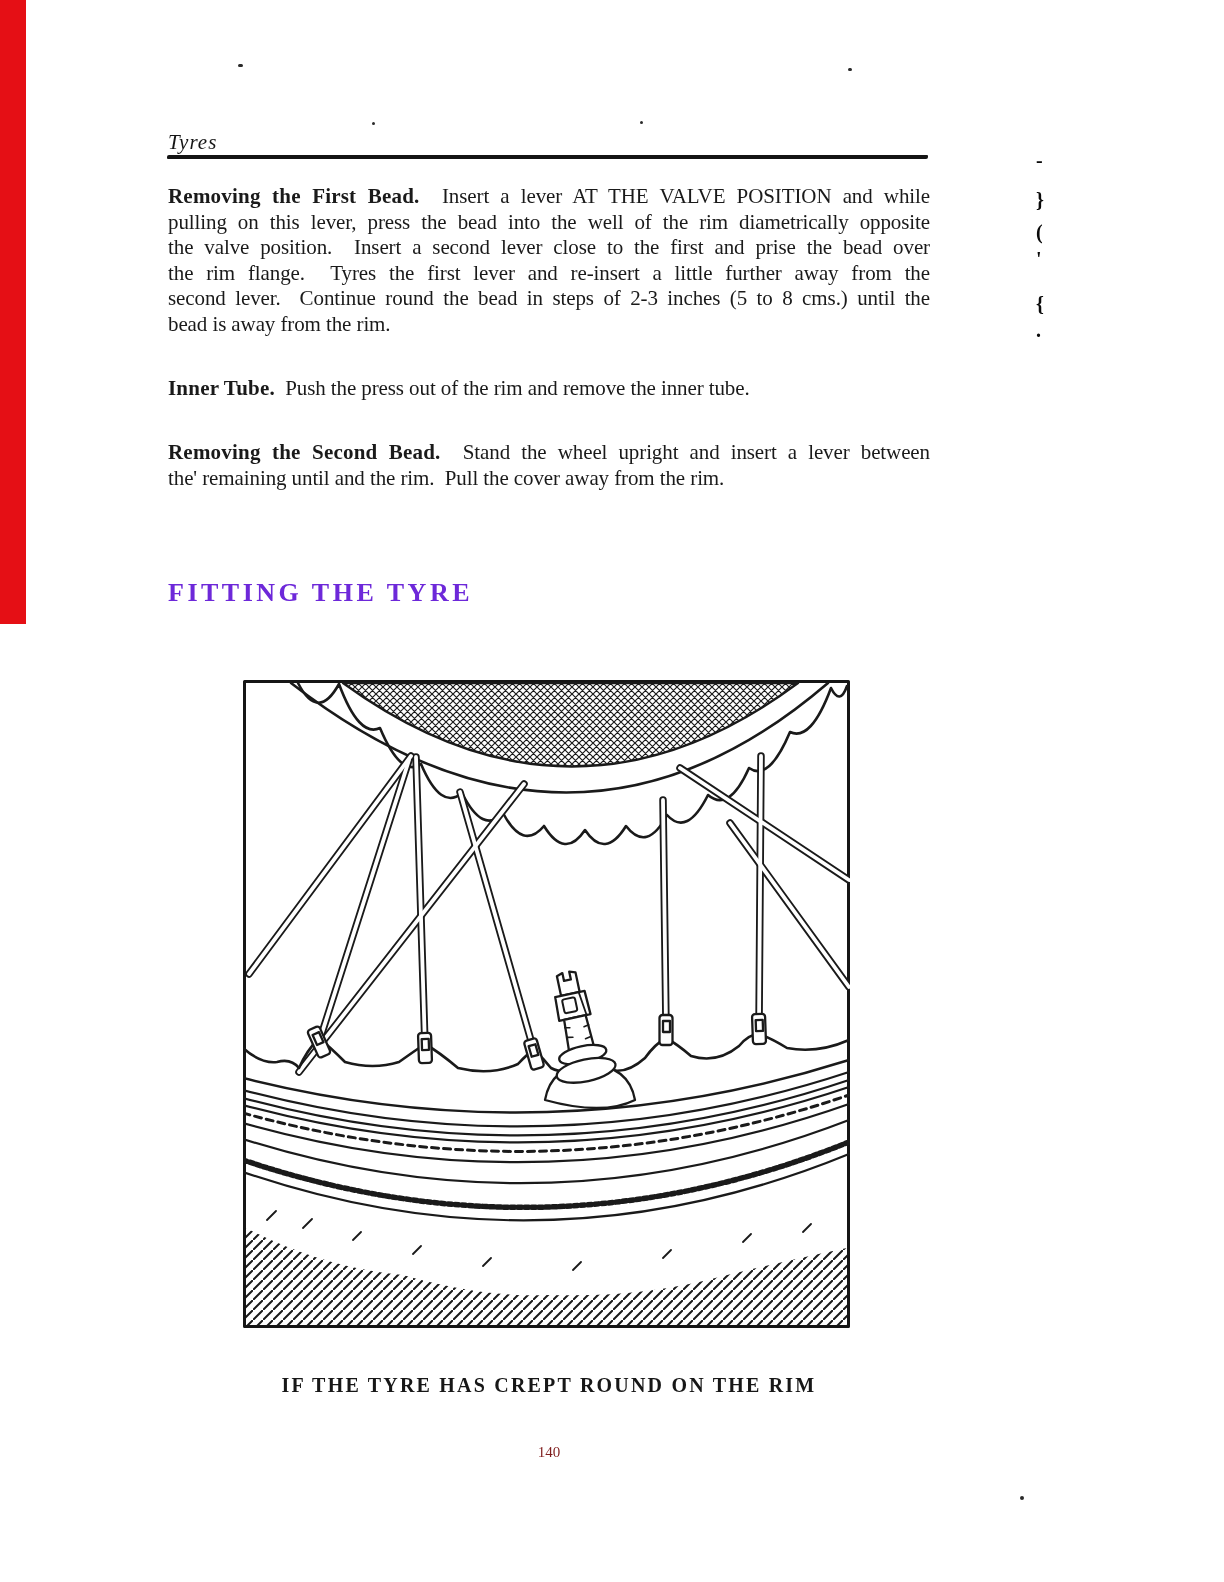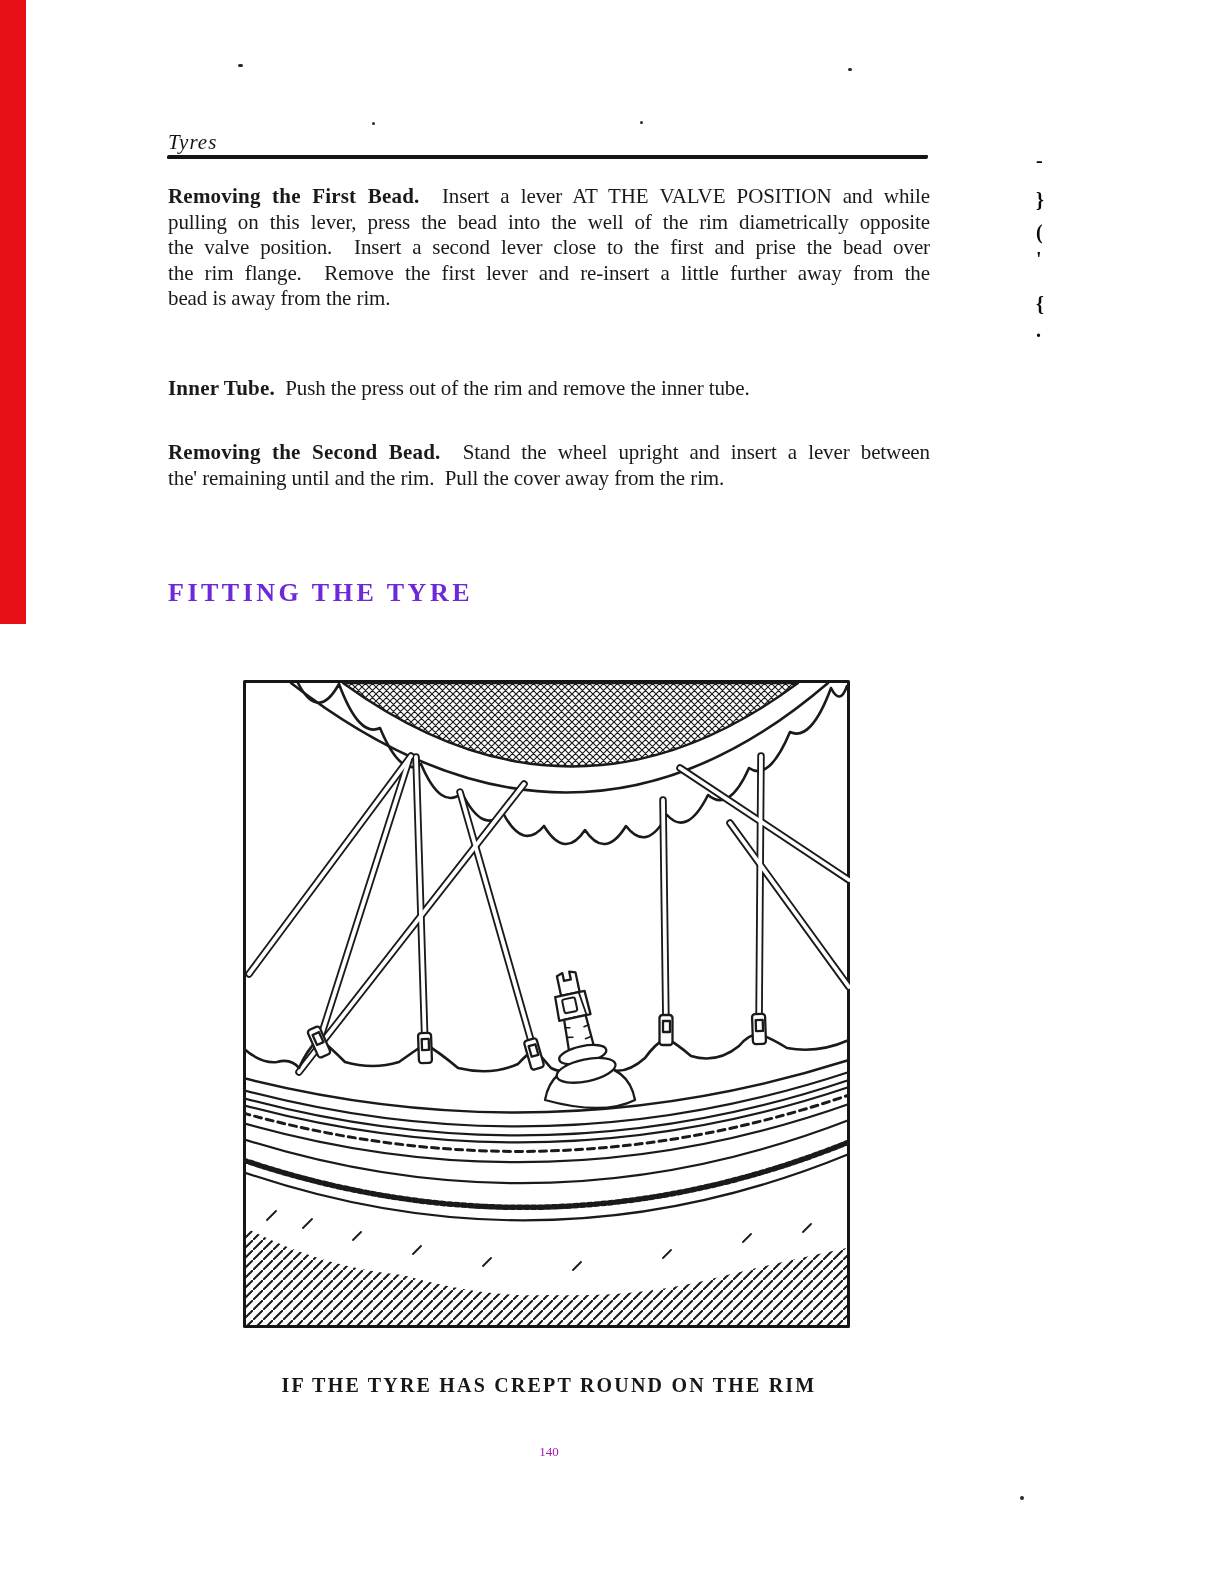--- a/index.html
+++ b/index.html
@@ -14,39 +14,40 @@
   .jline{white-space:pre;text-align:justify;text-align-last:justify;line-height:25.6px;}
   .jline.last{text-align-last:left;}
   .lead{font-weight:bold;letter-spacing:0.2px;}
   .p1{top:184px;} .p2{top:376px;} .p3{top:440px;} .p4{top:582px;}
   .section-heading{position:absolute;left:168px;top:578px;font-size:26px;font-weight:bold;
         letter-spacing:3.5px;color:#6d28d9;}
   .figure-frame{position:absolute;left:243px;top:680px;width:607px;height:648px;}
   .figure-caption{position:absolute;left:168px;top:1372px;width:762px;text-align:center;
         font-weight:bold;font-size:20px;letter-spacing:2.2px;line-height:27.5px;color:#171717;}
   .page-number{position:absolute;left:168px;top:1444px;width:762px;text-align:center;
-        font-size:13px;color:#a21caf;}
+        font-size:15px;color:#7f1d1d;}
   .mark{position:absolute;font-size:20px;font-weight:bold;color:#0a0a0a;line-height:1;}
   .speck{position:absolute;background:#2a2a2a;border-radius:2px;}
 </style>
 </head>
 <body>
 
 <div class="page">
 
   <div class="red-stripe" style="background: rgb(229, 15, 21);"></div>
 
   <div class="running-title">Tyres</div>
   <div class="header-rule"></div>
 
   <div class="para p1">
       <div class="jline"><span class="lead">Removing the First Bead.</span><span>  Insert a lever AT THE VALVE POSITION and while</span></div>
       <div class="jline">pulling on this lever, press the bead into the well of the rim diametrically opposite</div>
       <div class="jline">the valve position.  Insert a second lever close to the first and prise the bead over</div>
-      <div class="jline">the rim flange.  Remove the first lever and re-insert a little further away from the</div>
+      <div class="jline">the rim flange.  Tyres the first lever and re-insert a little further away from the</div>
+      <div class="jline">second lever.  Continue round the bead in steps of 2-3 inches (5 to 8 cms.) until the</div>
       <div class="jline last">bead is away from the rim.</div>
     </div>
   <div class="para p2">
       <div class="jline last"><span class="lead">Inner Tube.</span><span>  Push the press out of the rim and remove the inner tube.</span></div>
     </div>
   <div class="para p3">
       <div class="jline"><span class="lead">Removing the Second Bead.</span><span>  Stand the wheel upright and insert a lever between</span></div>
       <div class="jline last">the' remaining until and the rim.  Pull the cover away from the rim.</div>
     </div>
 

